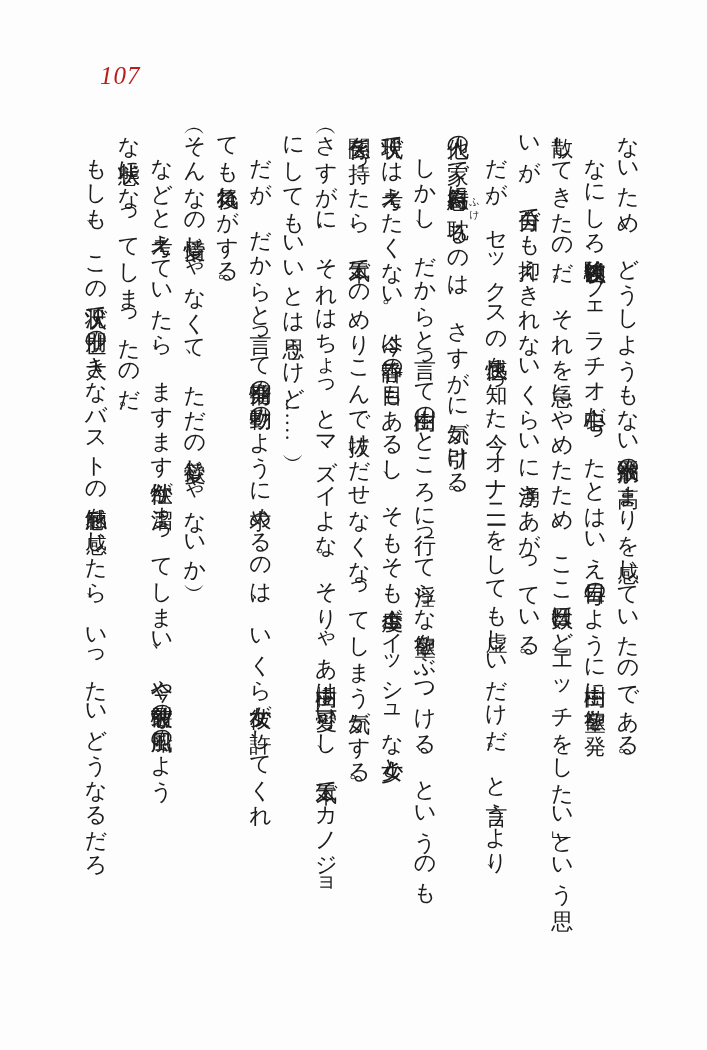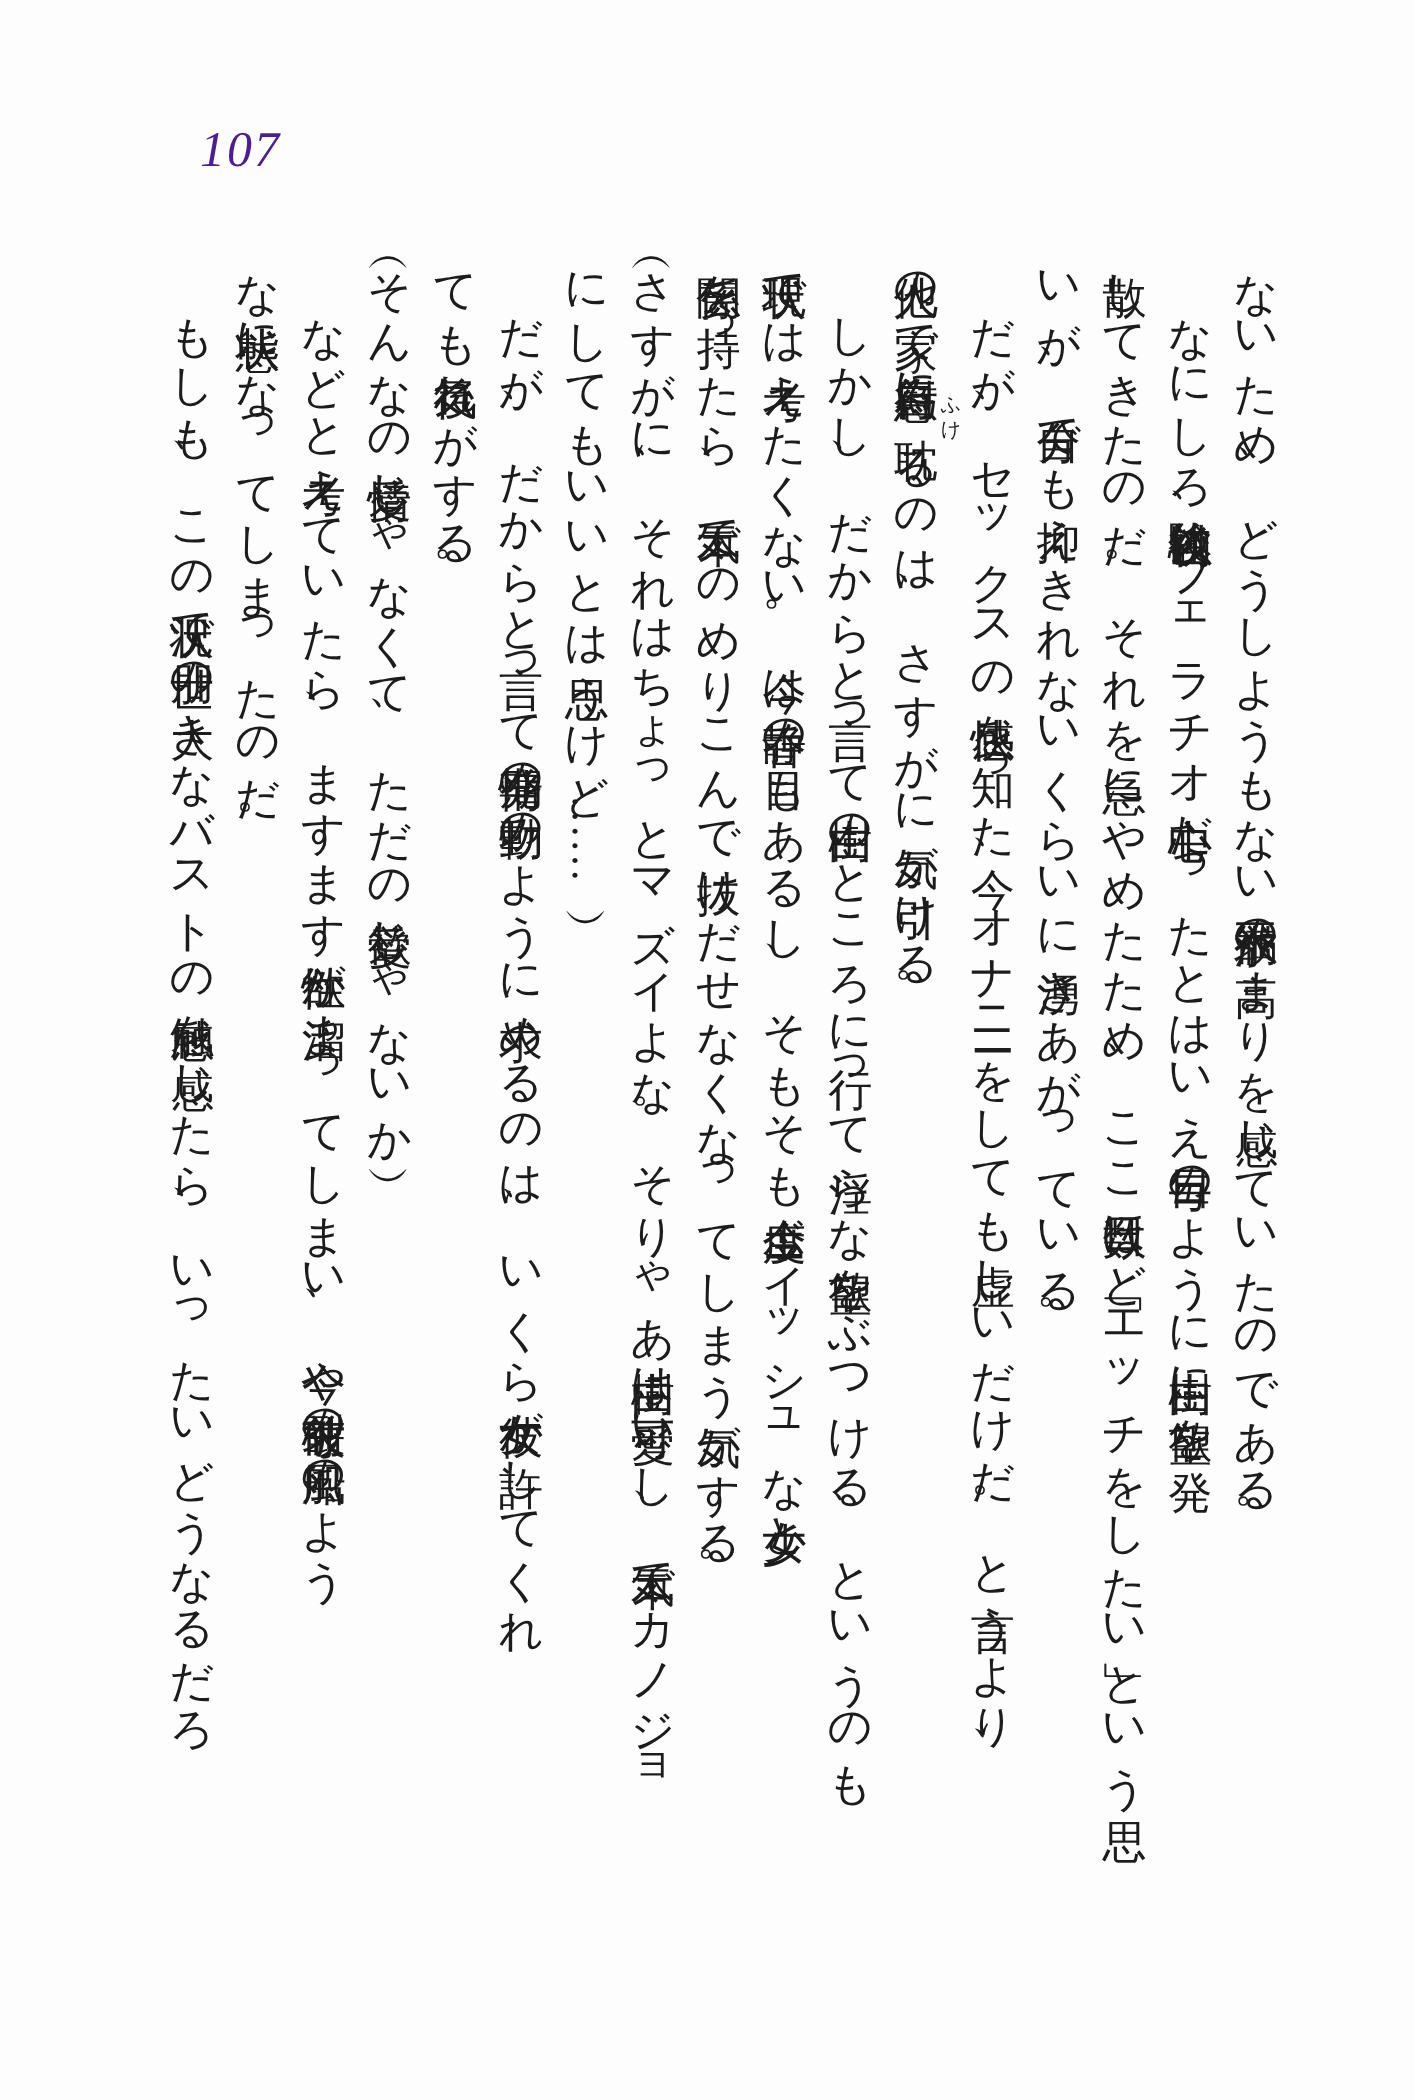--- a/index.html
+++ b/index.html
@@ -19,21 +19,21 @@
     inset: 0;
     background: #fdfdfd;
   }
   .page-number {
     position: absolute;
     top: 62px;
     left: 100px;
     font-family: "Liberation Serif", "DejaVu Serif", serif;
     font-style: italic;
     font-size: 25px;
-    color: #4c1d95;
+    color: #b91c1c;
     letter-spacing: 1px;
   }
   .body-text {
     position: absolute;
     top: 121px;
     left: 84px;
     width: 560px;
     height: 838px;
     writing-mode: vertical-rl;
     -webkit-writing-mode: vertical-rl;

